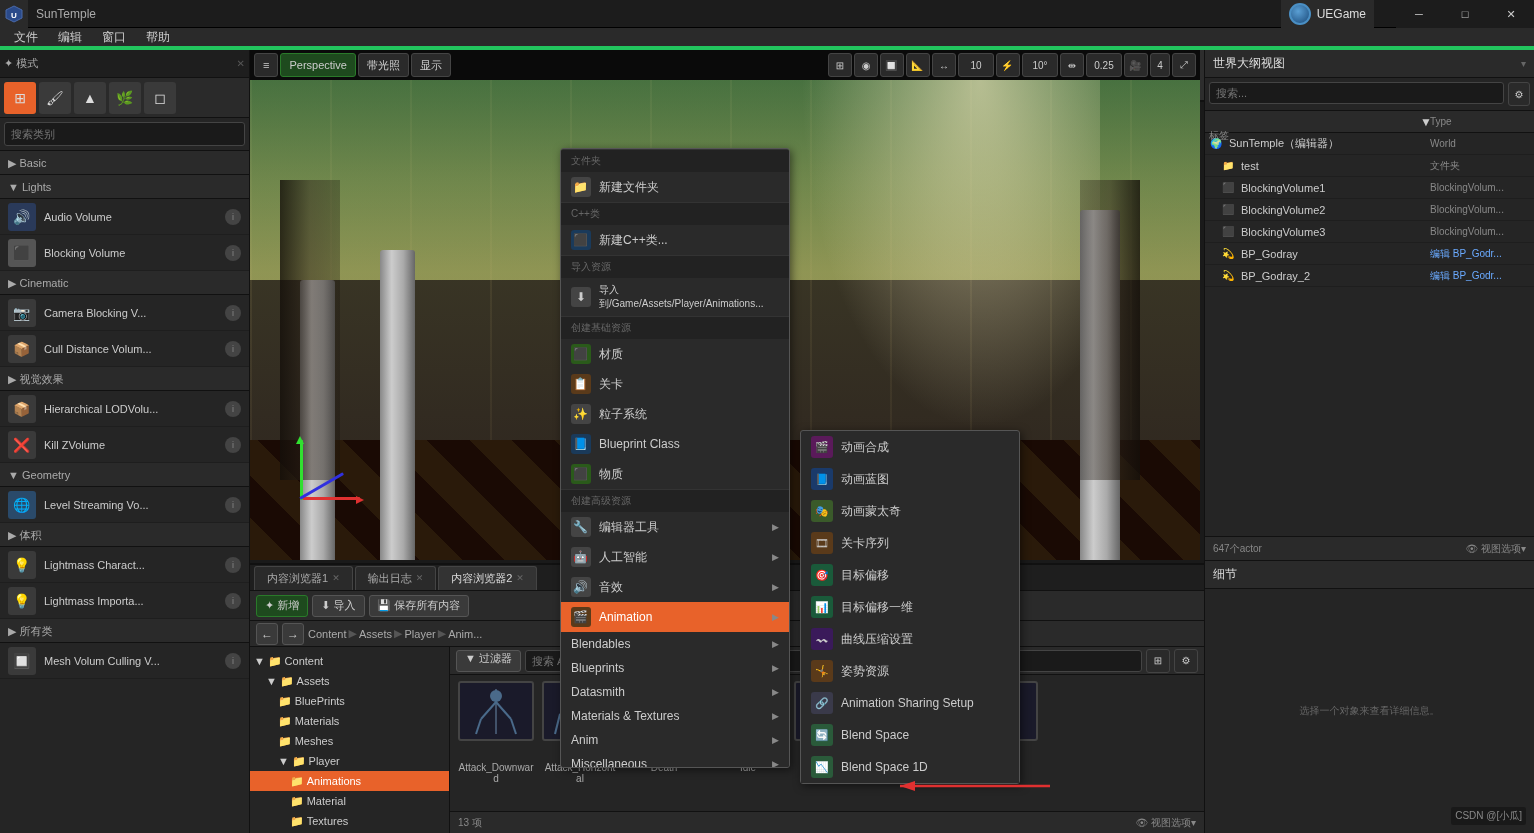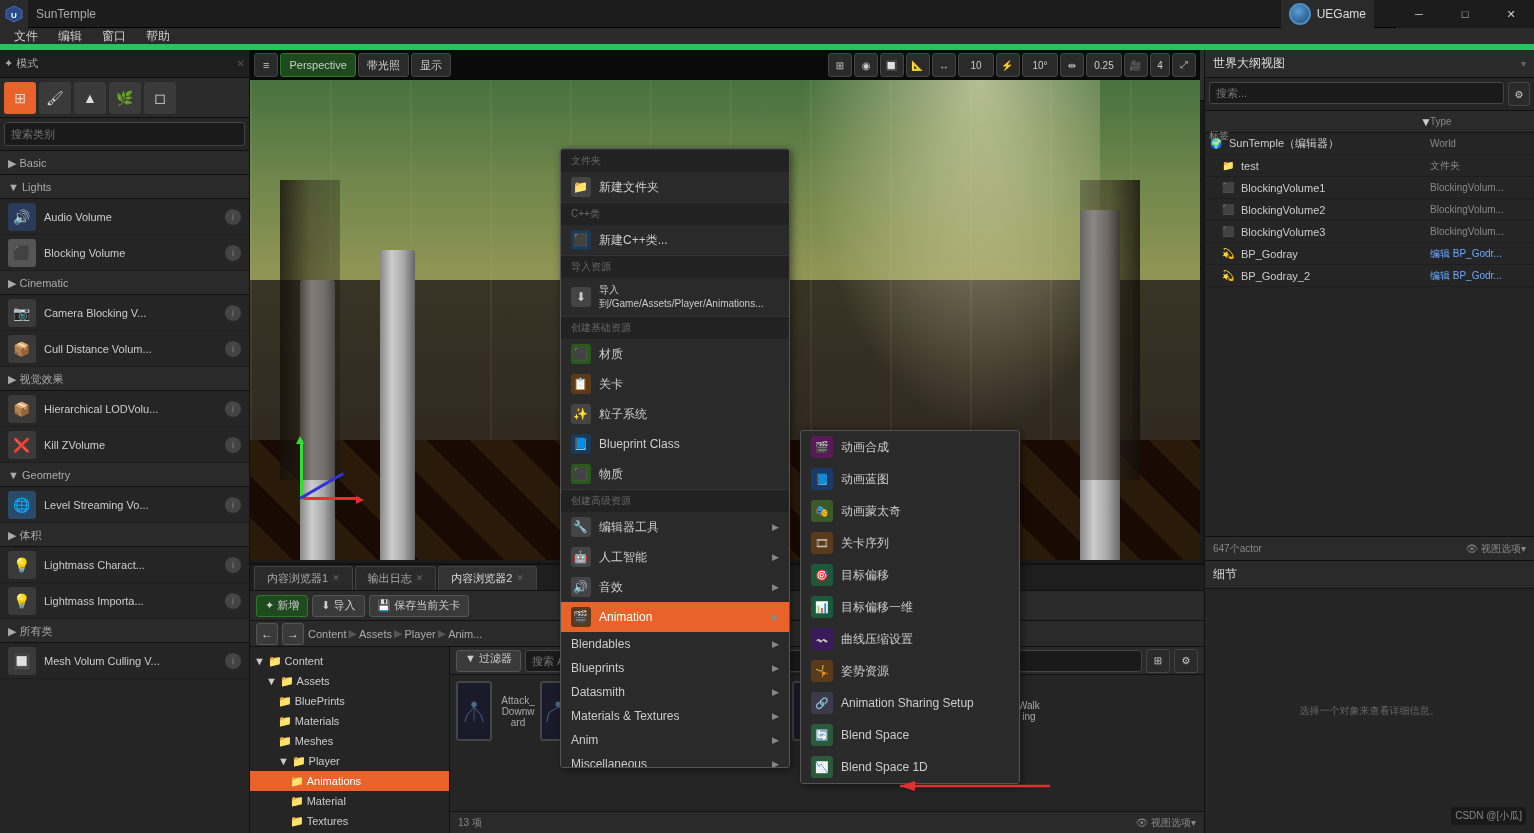--- a/index.html
+++ b/index.html
@@ -66,21 +66,21 @@
     .ue-badge-text { color: #ddd; font-size: 12px; }
 
     
     .menu-bar {
       position: absolute;
       top: 28px; left: 0; right: 0;
       height: 22px;
       background: #2a2a2a;
       display: flex;
       align-items: center;
-      border-bottom: 6px solid #22c55e;
+      border-bottom: 4px solid #22c55e;
       padding-left: 4px;
     }
     .menu-item {
       padding: 0 10px;
       height: 22px;
       line-height: 22px;
       font-size: 12px;
       color: #ccc;
       cursor: pointer;
     }
@@ -543,24 +543,24 @@
       display: flex;
       flex-wrap: nowrap;
       gap: 4px;
       padding: 6px;
       overflow-x: auto;
       align-items: flex-start;
     }
     .bp-asset {
       width: 80px;
       display: flex;
-      flex-direction: row;
-      align-items: center;
-      cursor: pointer;
-      gap: 8px;
+      flex-direction: column;
+      align-items: center;
+      cursor: pointer;
+      gap: 21px;
     }
     .bp-asset-thumb {
       width: 76px; height: 60px;
       background: #333;
       border: 2px solid #444;
       border-radius: 3px;
       display: flex;
       align-items: center;
       justify-content: center;
       overflow: hidden;
@@ -1049,21 +1049,21 @@
     </div>
   </div>
   <div class="bp-toolbar">
     <div class="bp-tb-btn green">
       <span>✦ 新增</span>
     </div>
     <div class="bp-tb-btn">
       <span>⬇ 导入</span>
     </div>
     <div class="bp-tb-btn">
-      <span>💾 保存当前关卡</span>
+      <span>💾 保存所有内容</span>
     </div>
   </div>
   <div class="bp-nav">
     <div class="bp-nav-btn">←</div>
     <div class="bp-nav-btn">→</div>
     <div class="breadcrumb-path">
       <span>Content</span>
       <span class="breadcrumb-sep">▶</span>
       <span>Assets</span>
       <span class="breadcrumb-sep">▶</span>

